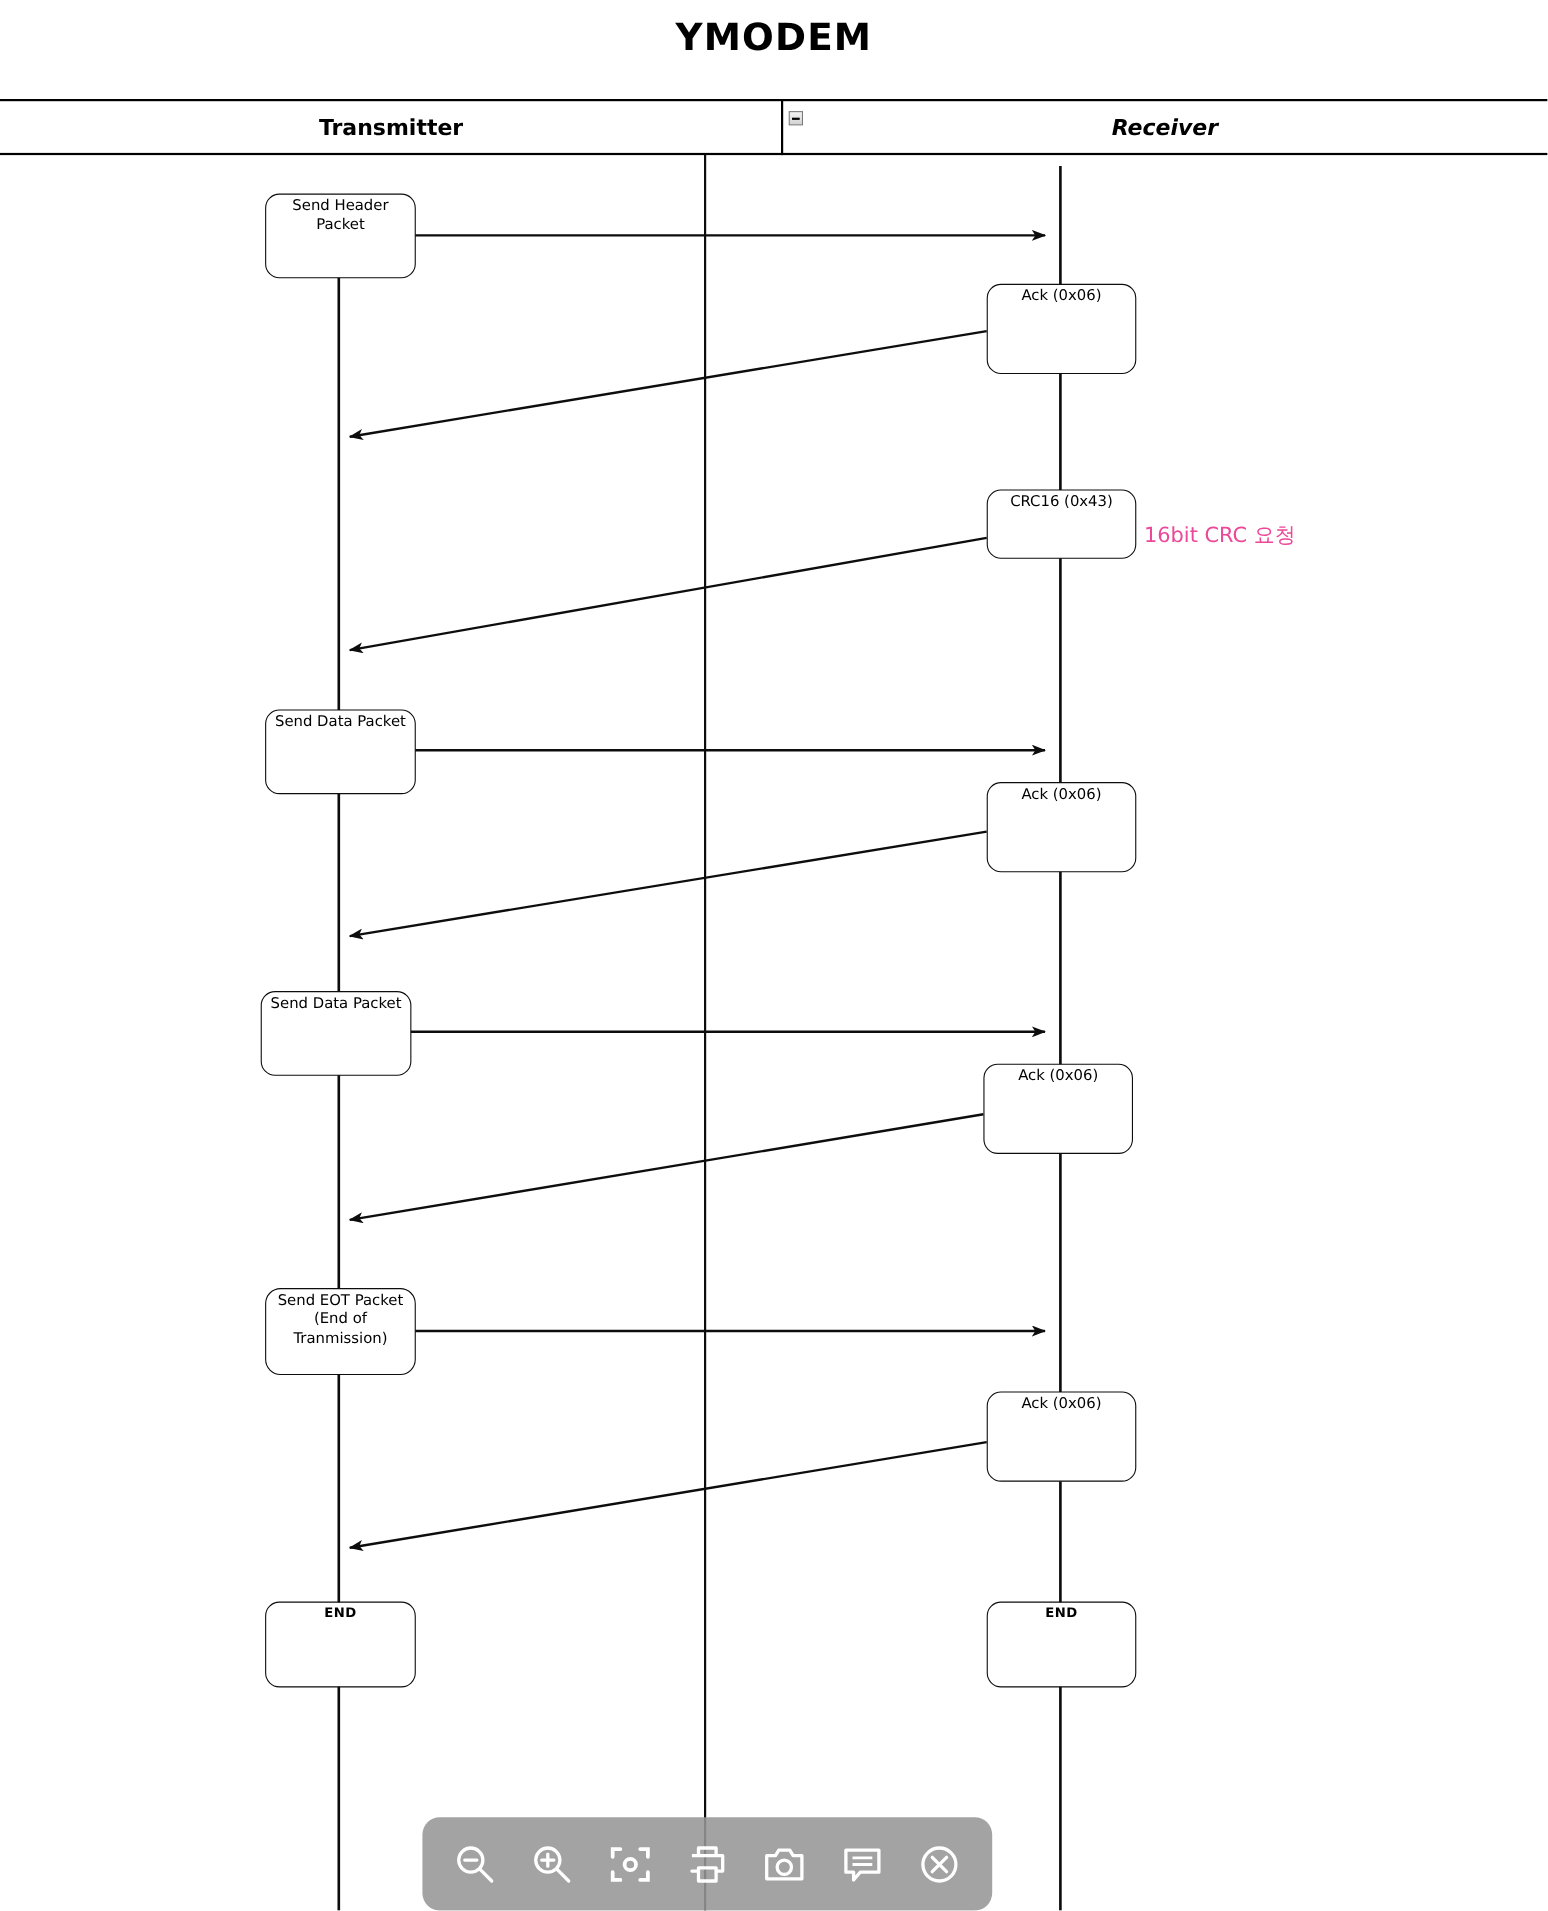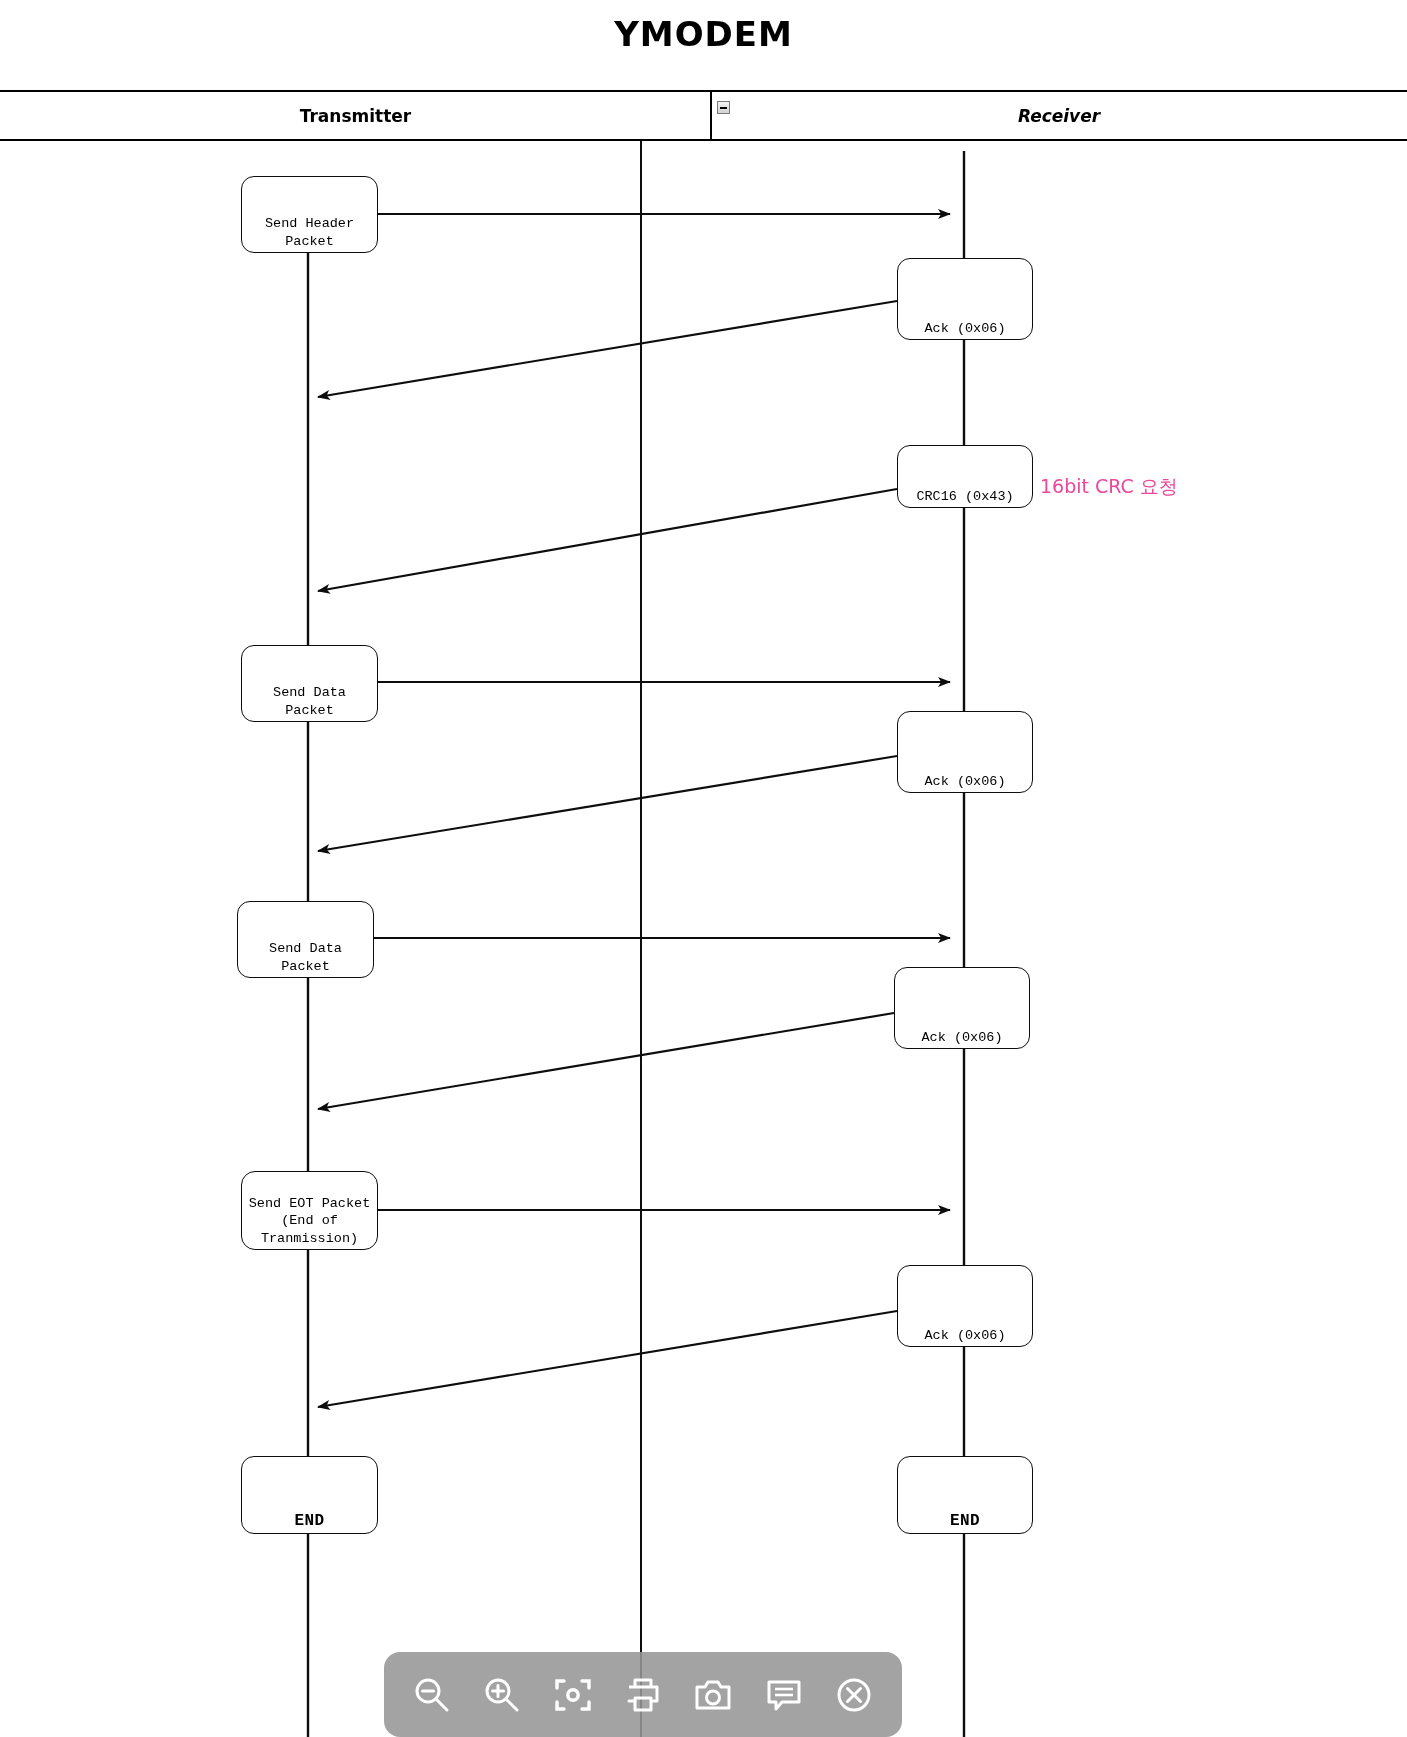--- a/index.html
+++ b/index.html
@@ -43,21 +43,21 @@
     border-top: 2px solid #000;
     border-bottom: 2px solid #000;
     box-sizing: border-box;
   }
   .header-cell {
     position: absolute;
     top: 0;
     height: 49px;
     line-height: 49px;
     text-align: center;
-    font-size: 17px;
+    font-size: 20px;
     font-weight: bold;
   }
   #header-transmitter { left: 0;     width: 711px; }
   #header-receiver    { left: 711px; width: 696px; font-style: italic; }
 
   #header-divider {
     position: absolute;
     left: 710px;
     top: 90px;
     width: 2px;
@@ -96,30 +96,29 @@
   #canvas svg { display: block; }
 
   
   .node {
     position: absolute;
     box-sizing: border-box;
     border: 1.6px solid #0d0d0d;
     border-radius: 13px;
     background: #ffffff;
     display: flex;
-    align-items: flex-end;
+    align-items: flex-start;
     justify-content: center;
     text-align: center;
     font-size: 13.5px;
     line-height: 1.28;
     color: #000;
     padding: 2px 6px;
-    font-family: Liberation Mono, monospace;
-  }
-  .node.bold { font-weight: bold; font-size: 16px; letter-spacing: .4px; }
+  }
+  .node.bold { font-weight: bold; font-size: 12px; letter-spacing: .4px; }
   .node .nlabel { white-space: pre-line; }
 
   
   .annotation {
     position: absolute;
     font-size: 19px;
     color: #ec4899;
     white-space: nowrap;
   }
 

